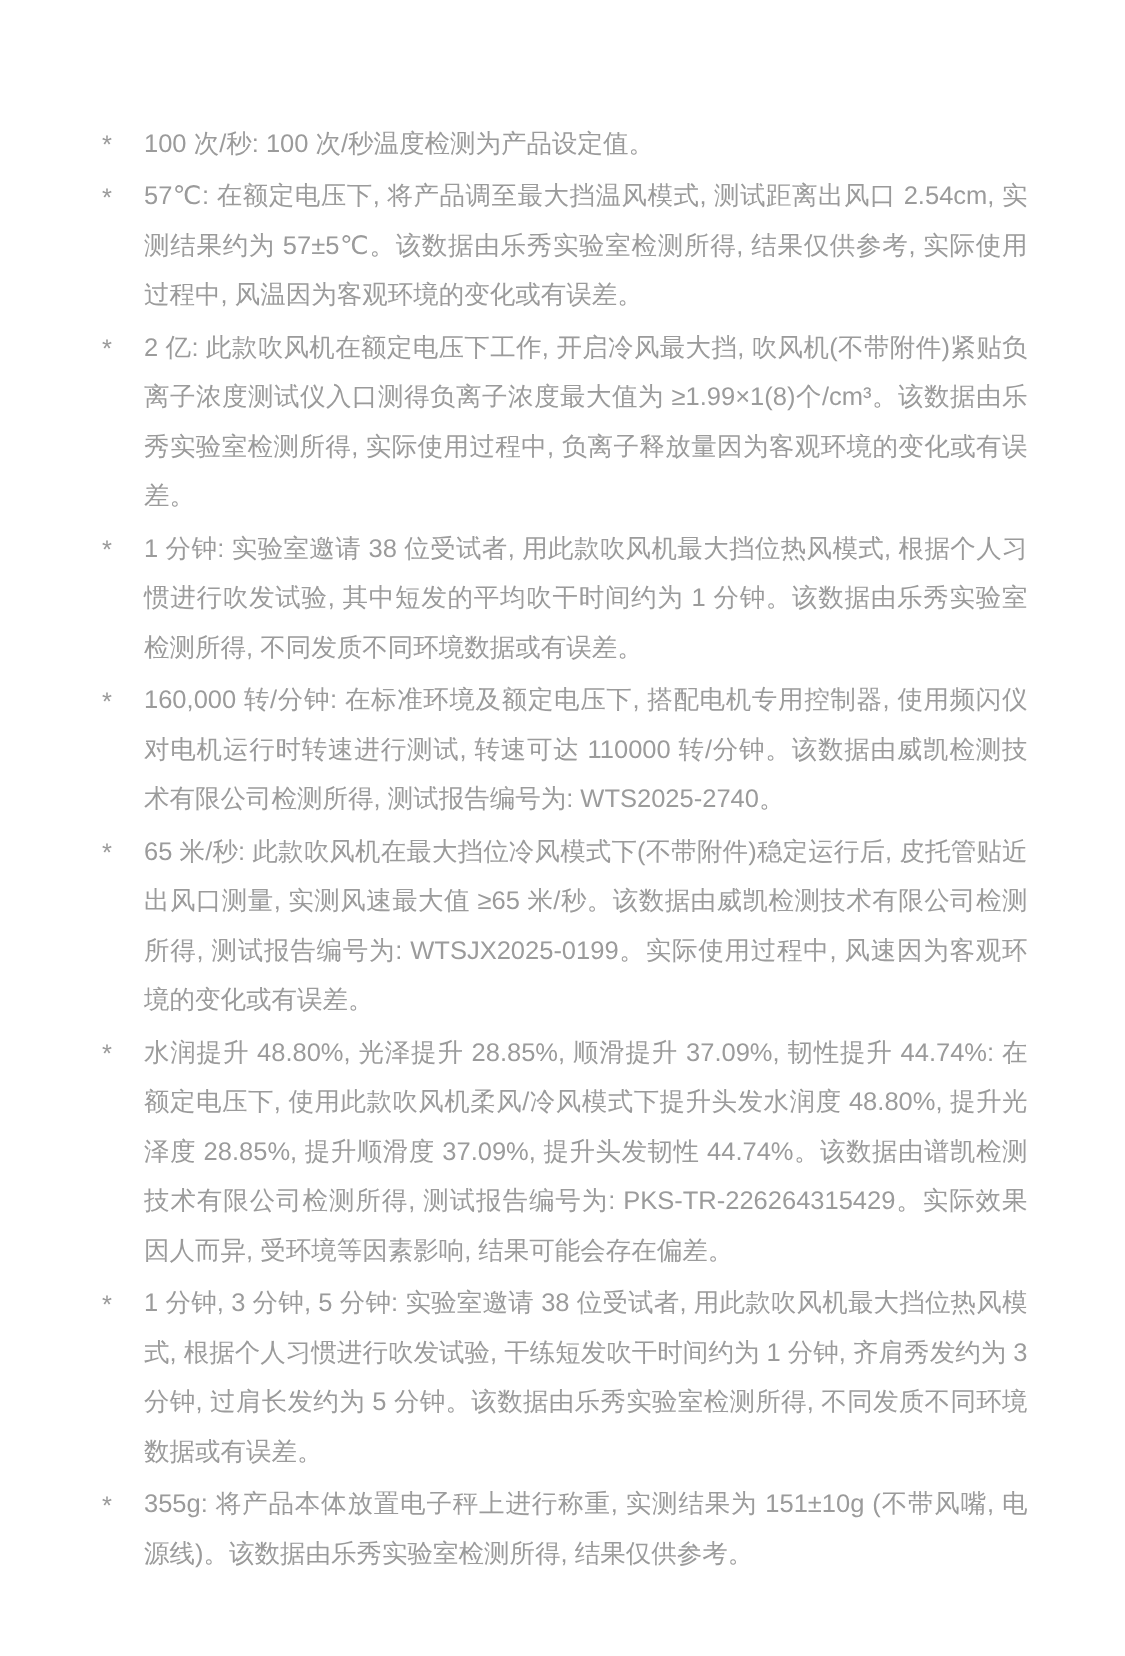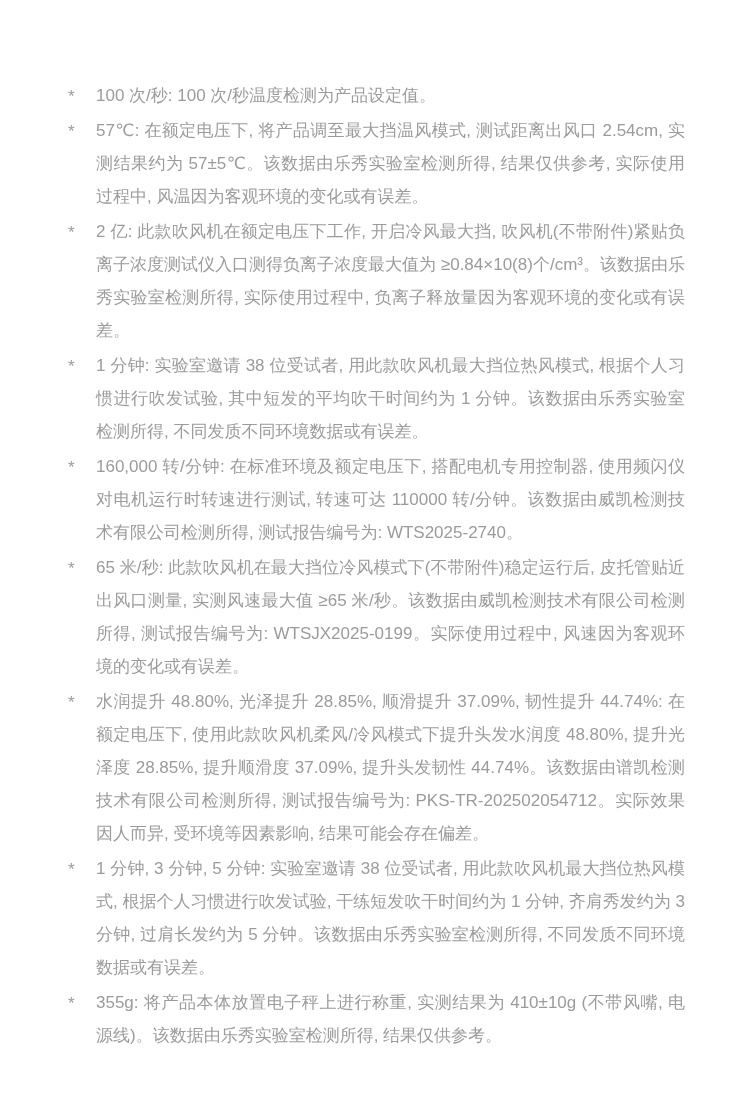--- a/index.html
+++ b/index.html
@@ -51,46 +51,46 @@
     <p class="note-text">100 次/秒: 100 次/秒温度检测为产品设定值。</p>
   </div>
 
   <div class="note">
     <span class="marker">*</span>
     <p class="note-text">57℃: 在额定电压下, 将产品调至最大挡温风模式, 测试距离出风口 2.54cm, 实测结果约为 57±5℃。该数据由乐秀实验室检测所得, 结果仅供参考, 实际使用过程中, 风温因为客观环境的变化或有误差。</p>
   </div>
 
   <div class="note">
     <span class="marker">*</span>
-    <p class="note-text">2 亿: 此款吹风机在额定电压下工作, 开启冷风最大挡, 吹风机(不带附件)紧贴负离子浓度测试仪入口测得负离子浓度最大值为 ≥0.84×10(8)个/cm³。该数据由乐秀实验室检测所得, 实际使用过程中, 负离子释放量因为客观环境的变化或有误差。</p>
+    <p class="note-text">2 亿: 此款吹风机在额定电压下工作, 开启冷风最大挡, 吹风机(不带附件)紧贴负离子浓度测试仪入口测得负离子浓度最大值为 ≥1.99×1(8)个/cm³。该数据由乐秀实验室检测所得, 实际使用过程中, 负离子释放量因为客观环境的变化或有误差。</p>
   </div>
 
   <div class="note">
     <span class="marker">*</span>
     <p class="note-text">1 分钟: 实验室邀请 38 位受试者, 用此款吹风机最大挡位热风模式, 根据个人习惯进行吹发试验, 其中短发的平均吹干时间约为 1 分钟。该数据由乐秀实验室检测所得, 不同发质不同环境数据或有误差。</p>
   </div>
 
   <div class="note">
     <span class="marker">*</span>
     <p class="note-text">160,000 转/分钟: 在标准环境及额定电压下, 搭配电机专用控制器, 使用频闪仪对电机运行时转速进行测试, 转速可达 110000 转/分钟。该数据由威凯检测技术有限公司检测所得, 测试报告编号为: WTS2025-2740。</p>
   </div>
 
   <div class="note">
     <span class="marker">*</span>
     <p class="note-text">65 米/秒: 此款吹风机在最大挡位冷风模式下(不带附件)稳定运行后, 皮托管贴近出风口测量, 实测风速最大值 ≥65 米/秒。该数据由威凯检测技术有限公司检测所得, 测试报告编号为: WTSJX2025-0199。实际使用过程中, 风速因为客观环境的变化或有误差。</p>
   </div>
 
   <div class="note">
     <span class="marker">*</span>
-    <p class="note-text">水润提升 48.80%, 光泽提升 28.85%, 顺滑提升 37.09%, 韧性提升 44.74%: 在额定电压下, 使用此款吹风机柔风/冷风模式下提升头发水润度 48.80%, 提升光泽度 28.85%, 提升顺滑度 37.09%, 提升头发韧性 44.74%。该数据由谱凯检测技术有限公司检测所得, 测试报告编号为: PKS-TR-202502054712。实际效果因人而异, 受环境等因素影响, 结果可能会存在偏差。</p>
+    <p class="note-text">水润提升 48.80%, 光泽提升 28.85%, 顺滑提升 37.09%, 韧性提升 44.74%: 在额定电压下, 使用此款吹风机柔风/冷风模式下提升头发水润度 48.80%, 提升光泽度 28.85%, 提升顺滑度 37.09%, 提升头发韧性 44.74%。该数据由谱凯检测技术有限公司检测所得, 测试报告编号为: PKS-TR-226264315429。实际效果因人而异, 受环境等因素影响, 结果可能会存在偏差。</p>
   </div>
 
   <div class="note">
     <span class="marker">*</span>
     <p class="note-text">1 分钟, 3 分钟, 5 分钟: 实验室邀请 38 位受试者, 用此款吹风机最大挡位热风模式, 根据个人习惯进行吹发试验, 干练短发吹干时间约为 1 分钟, 齐肩秀发约为 3 分钟, 过肩长发约为 5 分钟。该数据由乐秀实验室检测所得, 不同发质不同环境数据或有误差。</p>
   </div>
 
   <div class="note">
     <span class="marker">*</span>
-    <p class="note-text">355g: 将产品本体放置电子秤上进行称重, 实测结果为 410±10g (不带风嘴, 电源线)。该数据由乐秀实验室检测所得, 结果仅供参考。</p>
+    <p class="note-text">355g: 将产品本体放置电子秤上进行称重, 实测结果为 151±10g (不带风嘴, 电源线)。该数据由乐秀实验室检测所得, 结果仅供参考。</p>
   </div>
 
 </main>
 
 </body></html>

